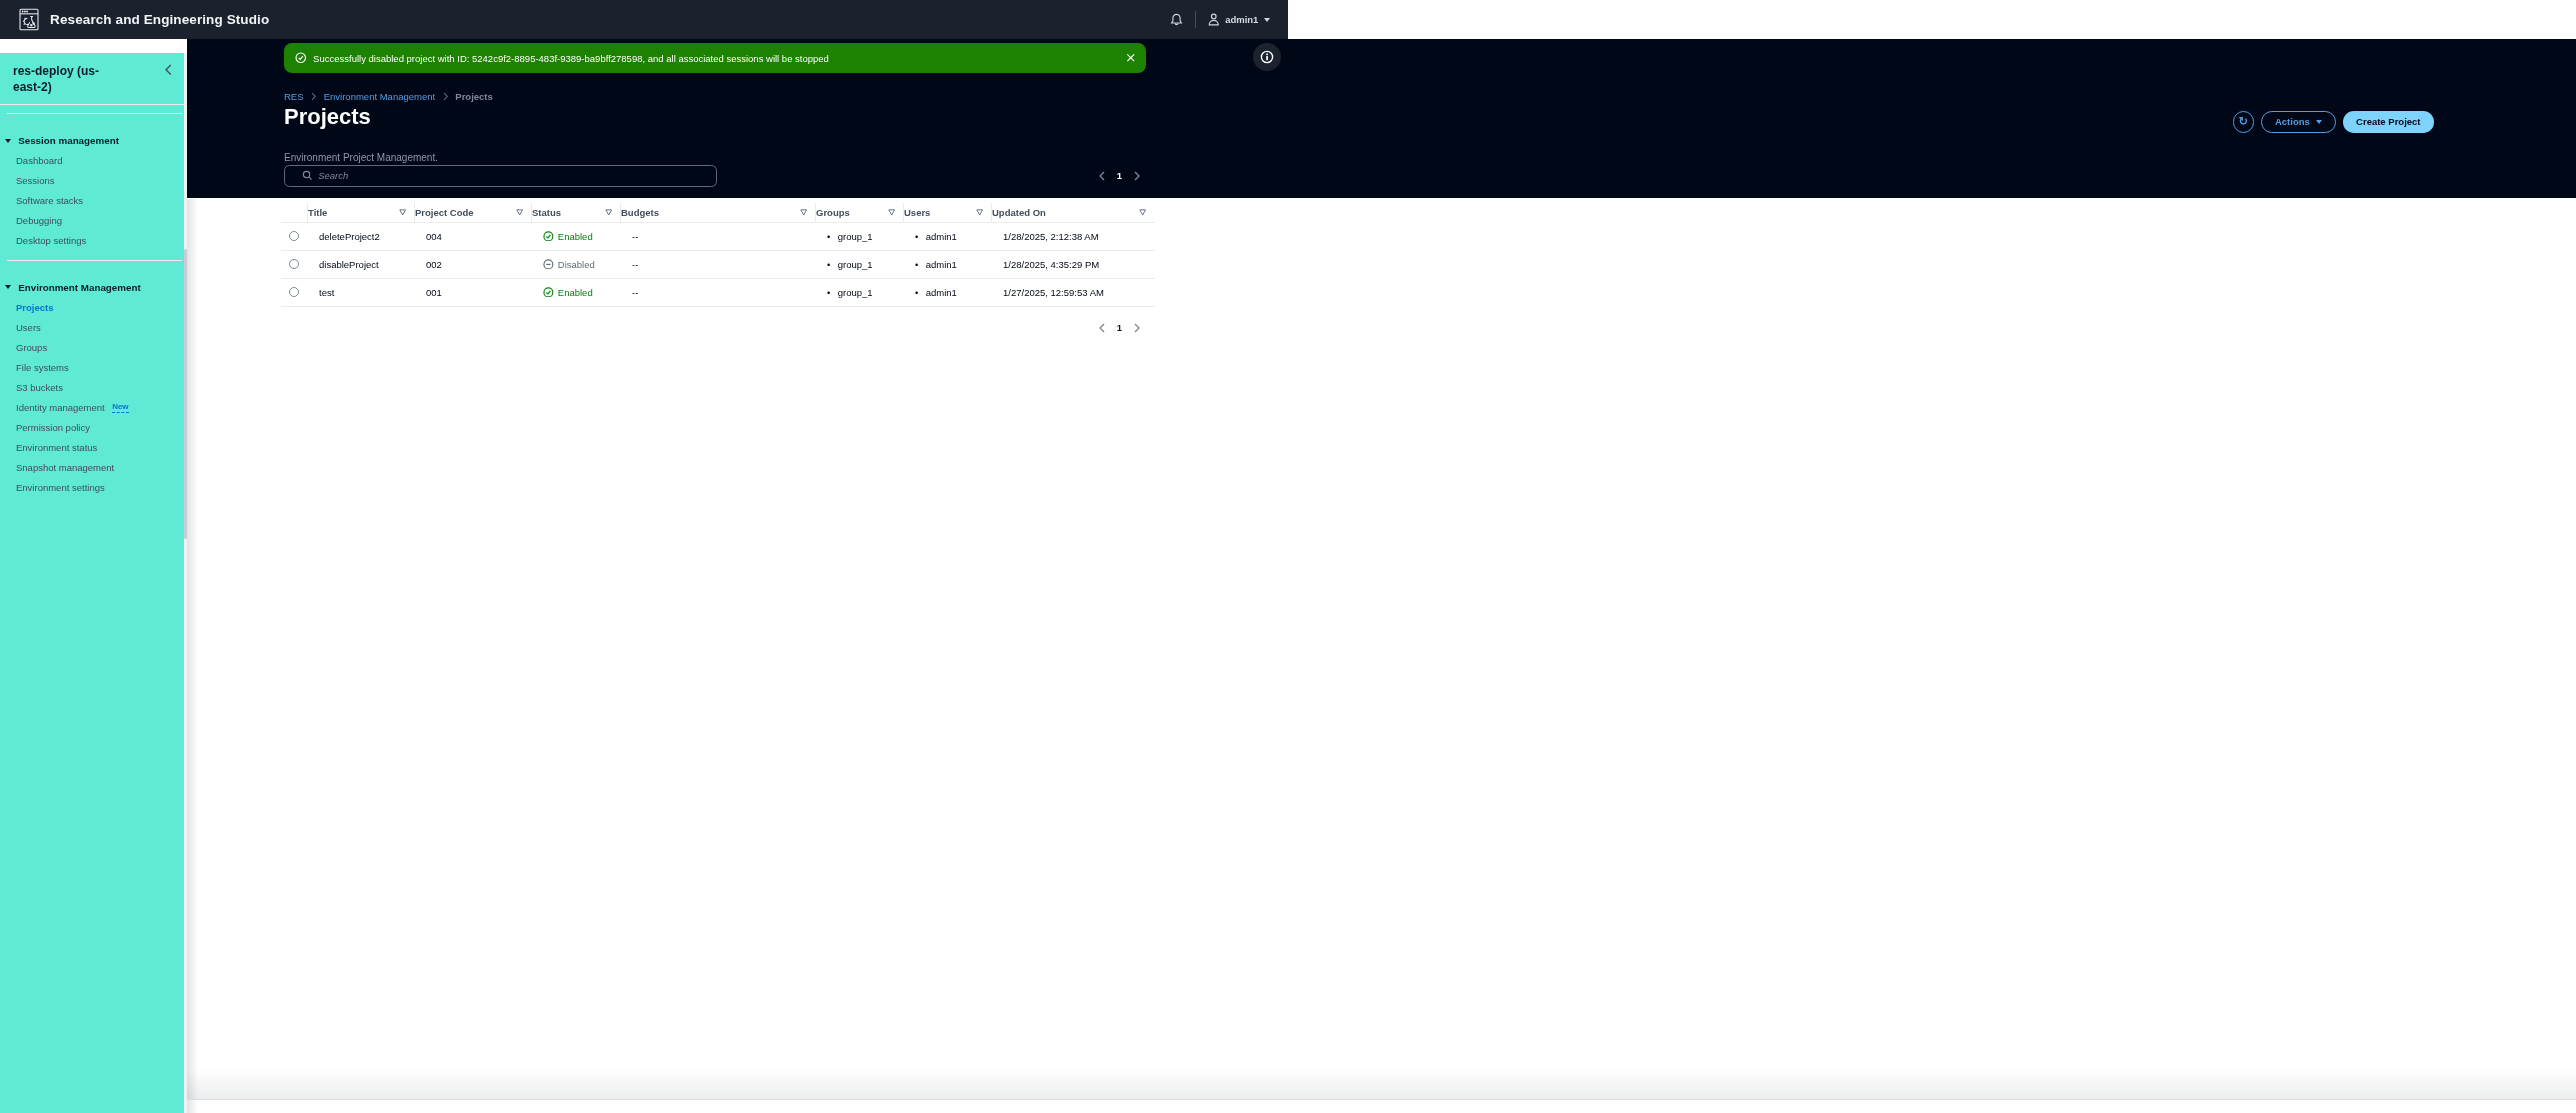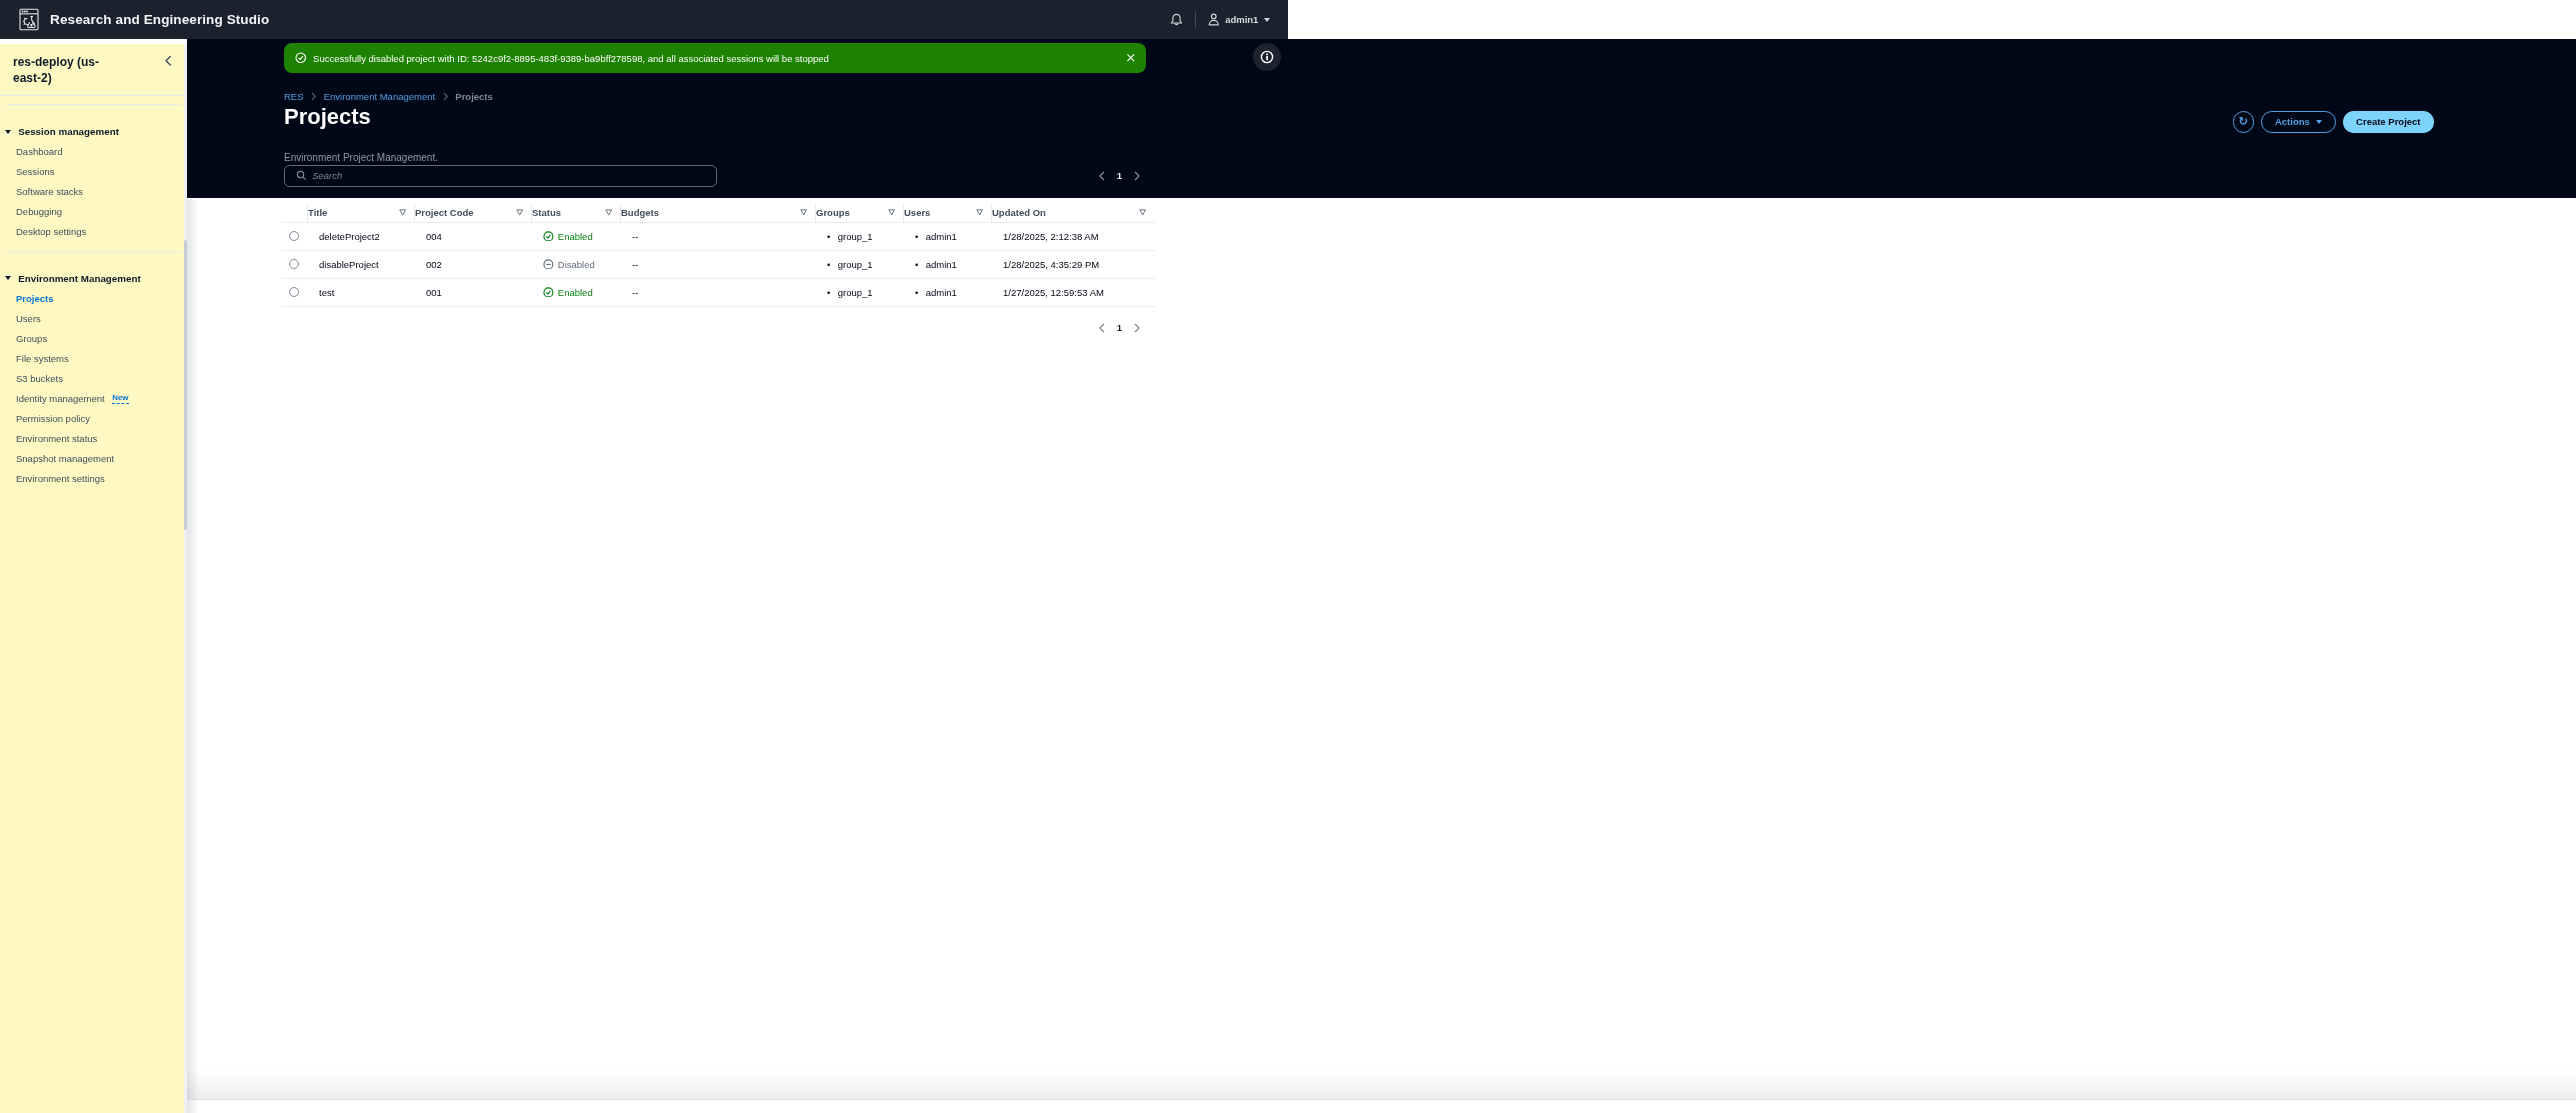--- a/index.html
+++ b/index.html
@@ -13,21 +13,21 @@
   .topbar-title { color:#f2f4f6; font-size:13.5px; font-weight:700; letter-spacing:0.1px; }
   .topbar-right { margin-left:auto; display:flex; align-items:center; color:#cfd6dd; }
   .icon-button { background:none; border:none; cursor:pointer; display:flex; align-items:center; }
   .topbar-divider { width:0.7px; height:17.6px; background:#414d5c; margin:0 12px; }
   .user-menu { display:flex; align-items:center; gap:6px; cursor:pointer; }
   .user-name { color:#d5dbe2; font-size:9.5px; font-weight:700; }
   .caret { width:0; height:0; border-left:3.7px solid transparent; border-right:3.7px solid transparent;
     border-top:4.7px solid #cfd6dd; }
 
   
-  .sidebar { position:absolute; left:0; top:44px; width:187px; bottom:0; background:#fef9c3; z-index:30; }
+  .sidebar { position:absolute; left:0; top:53px; width:187px; bottom:0; background:#5eead4; z-index:30; }
   .sidebar-header { padding:9.5px 12px 9.5px 13px; position:relative; }
   .region-title { width:107px; font-size:12px; line-height:16px; font-weight:700; color:#0f1b2a; }
   .collapse-btn { position:absolute; right:15px; top:10.8px; }
   .divider-full { height:0.7px; background:#e9ebed; }
   .nav-divider { height:0.7px; background:#e9ebed; margin:8.8px 5.4px 8.8px 7.4px; }
   .nav-section { padding-top:8px; }
   .nav-header { display:flex; align-items:center; gap:6.8px; padding-left:5.4px; height:20px;
     font-size:9.8px; font-weight:700; color:#0f1b2a; cursor:pointer; }
   .tri-down { width:0; height:0; border-left:3px solid transparent; border-right:3px solid transparent;
     border-top:4.4px solid #0f1b2a; }
@@ -74,21 +74,21 @@
   .btn-outline { border:1.4px solid #539fe5; color:#539fe5; background:transparent; padding:0 13px; gap:6px; }
   .btn-primary { border:none; background:#7dd3fc; color:#000716; padding:0 13.5px; }
   .btn-refresh { width:21.6px; height:21.6px; border-radius:50%; border:1.4px solid #539fe5; background:transparent;
     color:#539fe5; display:flex; align-items:center; justify-content:center; font-size:11.5px; font-weight:700;
     cursor:pointer; font-family:"DejaVu Sans",sans-serif; padding-bottom:1.4px; }
   .actions-caret { width:0; height:0; border-left:3.4px solid transparent; border-right:3.4px solid transparent;
     border-top:4.4px solid #539fe5; }
 
   
   .search-box { position:absolute; left:284px; top:165px; width:433px; height:21.6px; border:1.4px solid #5f6b7a;
-    border-radius:5.4px; display:flex; align-items:center; padding:0 11px; gap:5.4px; background:transparent; z-index:10; }
+    border-radius:5.4px; display:flex; align-items:center; padding:0 17px; gap:5.4px; background:transparent; z-index:10; }
   .search-box input { flex:1; background:transparent; border:none; outline:none; color:#fff;
     font-size:9.5px; font-family:inherit; }
   .search-box input::placeholder { color:#7d8998; font-style:italic; }
   .pagination { position:absolute; display:flex; align-items:center; z-index:10; }
   .pagination.top { left:1093px; top:165px; height:21.6px; }
   .pagination.bottom { left:1093px; top:317px; height:21.6px; }
   .page-btn { width:17.6px; height:17.6px; background:none; border:none; display:flex; align-items:center;
     justify-content:center; cursor:pointer; }
   .page-num { width:17.6px; text-align:center; font-size:9.5px; font-weight:700; cursor:pointer; }
   .pagination.top .page-num { color:#fff; }

